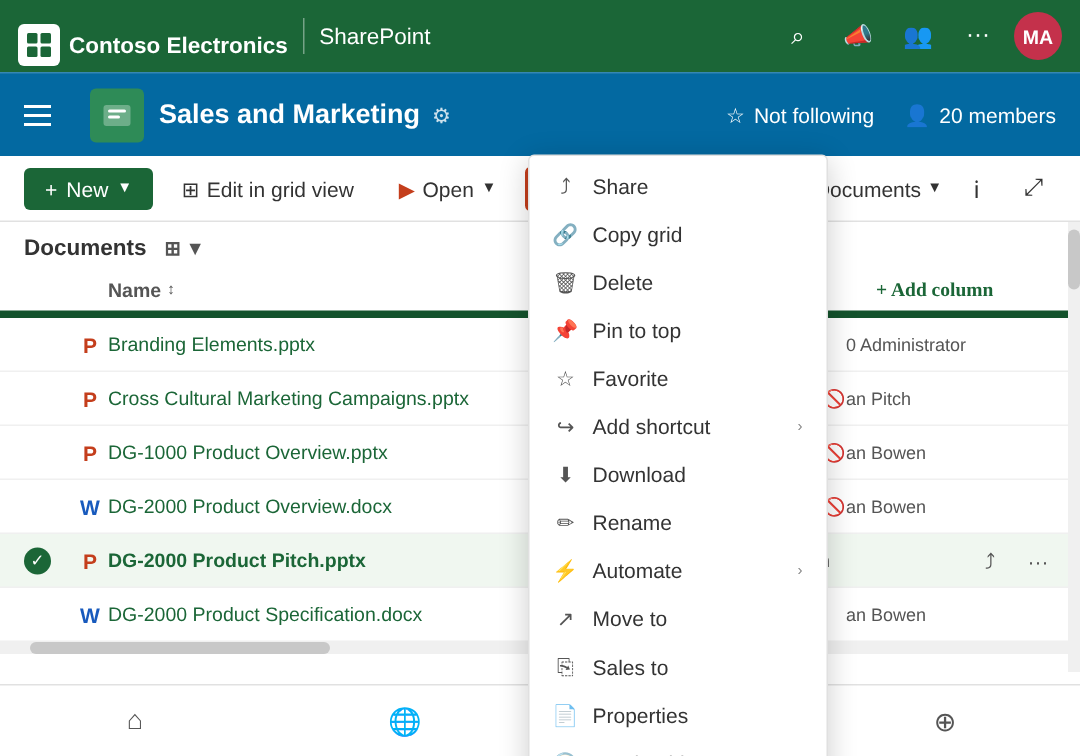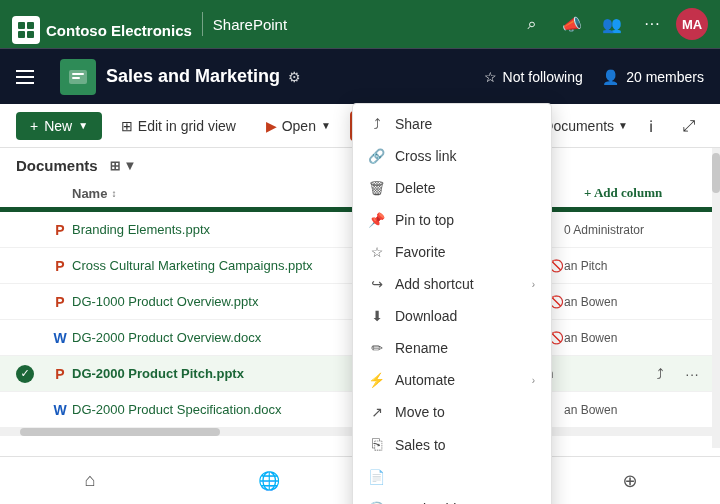--- a/index.html
+++ b/index.html
@@ -70,21 +70,21 @@
       display: flex;
       align-items: center;
       justify-content: center;
       font-size: 13px;
       font-weight: 600;
       cursor: pointer;
     }
 
     
     .site-header {
-      background: #0f172a;
+      background: #0369a1;
       height: 56px;
       display: flex;
       align-items: center;
       padding: 0 16px;
       color: white;
       border-top: 1px solid rgba(255,255,255,0.2);
     }
     .hamburger-btn {
       width: 32px;
       height: 32px;
@@ -582,21 +582,21 @@
 
 <div class="context-menu">
 
   <div class="menu-item">
     <span class="menu-icon">⤴</span>
     <span class="menu-item-label">Share</span>
   </div>
 
   <div class="menu-item">
     <span class="menu-icon">🔗</span>
-    <span class="menu-item-label">Cross link</span>
+    <span class="menu-item-label">Copy grid</span>
   </div>
 
   <div class="menu-item">
     <span class="menu-icon">🗑</span>
     <span class="menu-item-label">Delete</span>
   </div>
 
   <div class="menu-item">
     <span class="menu-icon">📌</span>
     <span class="menu-item-label">Pin to top</span>
@@ -634,20 +634,21 @@
     <span class="menu-item-label">Move to</span>
   </div>
 
   <div class="menu-item">
     <span class="menu-icon">⎘</span>
     <span class="menu-item-label">Sales to</span>
   </div>
 
   <div class="menu-item">
     <span class="menu-icon">📄</span>
+    <span class="menu-item-label">Properties</span>
   </div>
 
   <div class="menu-item">
     <span class="menu-icon">🕒</span>
     <span class="menu-item-label">Version history</span>
   </div>
 
 </div>
 
 <div class="bottom-nav">

